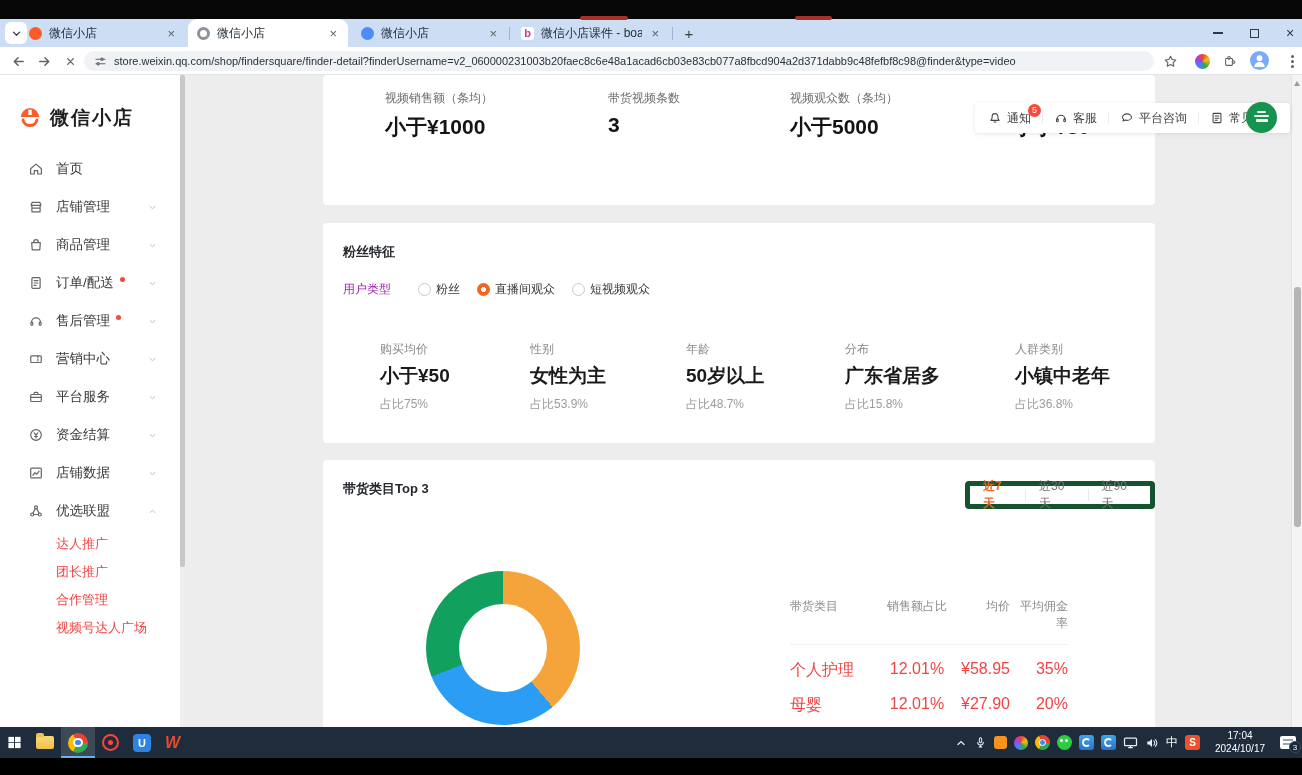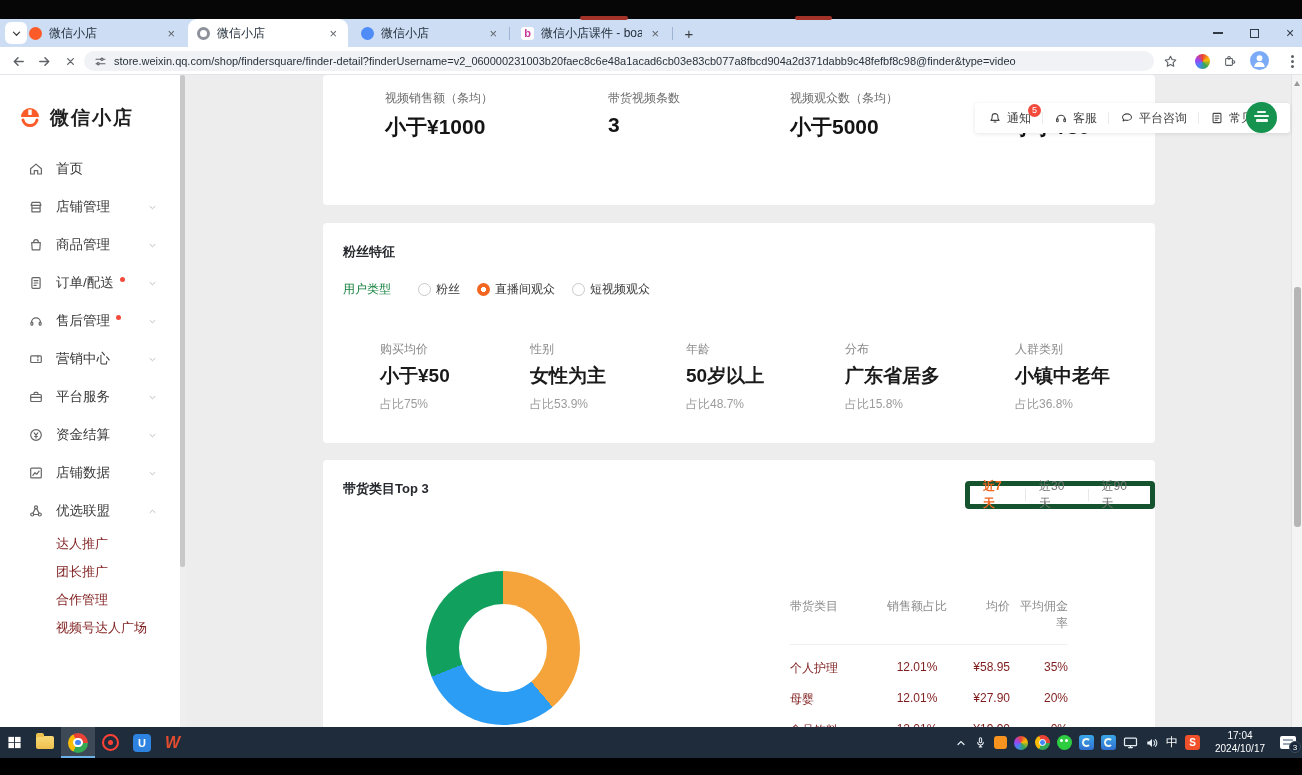--- a/index.html
+++ b/index.html
@@ -42,21 +42,21 @@
 #logo{position:absolute;left:17px;top:28px;height:30px;display:flex;align-items:center;gap:7px}
 #logotext{font-size:19px;font-weight:bold;color:#1f1f1f;letter-spacing:2px}
 #nav{position:absolute;left:0;top:75px;width:180px}
 .nrow{height:38px;display:flex;align-items:center;padding-left:28px;position:relative}
 .nrow .ic{width:16px;height:16px}
 .nlabel{margin-left:12px;font-size:13.5px;color:#383838}
 .ndot{width:5px;height:5px;border-radius:50%;background:#f24b3c;margin-left:6px;margin-top:-8px}
 .nchev{position:absolute;right:20px}
 #subnav{position:absolute;left:0;top:455px;width:180px}
 .srow{height:28px;display:flex;align-items:center;padding-left:56px}
-.slabel{font-size:13px;color:#7f1d1d}
+.slabel{font-size:13px;color:#ef4444}
 .srow.faded .slabel{color:#c6c6c6}
 #side-scrollbar{left:180px;top:0;width:5px;height:652px;background:#efefef}
 #side-thumb{position:absolute;left:0;top:0;width:5px;height:492px;background:#c8c8c8;border-radius:2px}
 
 .card{position:absolute;left:323px;width:832px;background:#fff;border-radius:4px}
 #card-overview{top:0;height:130px}
 .stat{position:absolute;top:15px}
 .slab{font-size:12px;color:#6e6e6e;height:14px}
 .sval{font-size:21px;font-weight:bold;color:#141414;margin-top:9px;white-space:nowrap}
 #float-toolbar{left:975px;top:28px;height:30px;background:#fff;border-radius:3px;display:flex;align-items:center;box-shadow:0 1px 4px rgba(0,0,0,.10);z-index:20;padding:0 2px}
@@ -64,21 +64,21 @@
 .tsep{width:1px;height:12px;background:#ececec}
 .tbadge{position:absolute;top:-6px;right:1px;min-width:13px;height:13px;border-radius:7px;background:#f24b3c;color:#fff;font-size:9px;display:flex;align-items:center;justify-content:center;padding:0 2px}
 #green-badge{left:1246px;top:27px;width:31px;height:31px;border-radius:50%;background:#15934f;z-index:21;padding-top:7px}
 #green-badge i{display:block;height:2.2px;background:rgba(255,255,255,.95);margin:2px auto;border-radius:1px}
 #green-badge i:nth-child(1){width:9px}
 #green-badge i:nth-child(2){width:15px}
 #green-badge i:nth-child(3){width:12px}
 #card-fans{top:148px;height:220px}
 .ctitle{position:absolute;left:20px;top:20px;font-size:13px;font-weight:bold;color:#26292e}
 #fan-options-row{position:absolute;left:20px;top:58px;display:flex;align-items:center}
-#utlabel{font-size:12px;color:#15803d;margin-right:27px}
+#utlabel{font-size:12px;color:#a21caf;margin-right:27px}
 #fan-options{display:flex;align-items:center}
 .fopt{display:flex;align-items:center;margin-right:17px}
 .radio{width:13px;height:13px;border-radius:50%;background:#fff;border:1px solid #c9c9c9;display:block}
 .radio.checked{border:none;background:radial-gradient(circle,#fff 0 2.3px,#f2661f 2.5px)}
 .flab{font-size:12px;color:#383838;margin-left:5px}
 .fstat{position:absolute;top:118px}
 .flab2{font-size:12px;color:#8a8a8a}
 .fval{font-size:19px;font-weight:bold;color:#1a1a1a;margin-top:5px;white-space:nowrap}
 .fsub{font-size:12px;color:#9b9b9b;margin-top:7px}
 #card-category{top:385px;height:300px}
@@ -89,21 +89,21 @@
 #donut{position:absolute;left:103px;top:111px;width:154px;height:154px;border-radius:50%}
 #hole{position:absolute;inset:33px;background:#fff;border-radius:50%}
 #cat-table{position:absolute;left:467px;top:138px;width:278px}
 #thead{display:flex;font-size:12px;color:#8c8c8c}
 .tc{display:block}
 .c0{width:88px;text-align:left}
 .c1{width:78px;text-align:center}
 .c2{width:54px;text-align:right}
 .c3{width:58px;text-align:right}
 .t-divider{height:1px;background:#f0f0f0;margin-top:12px}
-.trow{display:flex;font-size:12px;color:#7f1d1d;margin-top:14px}
+.trow{display:flex;font-size:16px;color:#ef4444;margin-top:14px}
 .trow:first-child{margin-top:15px}
 
 #page-scrollbar{left:1291px;top:0;width:11px;height:652px;background:#f4f4f4;border-left:1px solid #e3e3e3}
 #sb-up{position:absolute;left:2px;top:6px;width:0;height:0;border-left:3.5px solid transparent;border-right:3.5px solid transparent;border-bottom:5px solid #9a9a9a}
 #sb-thumb{position:absolute;left:2px;top:212px;width:7px;height:240px;background:#b5b5b5;border-radius:3px}
 
 #taskbar{left:0;top:727px;width:1302px;height:31px;background:#1e2c3c;z-index:40;display:flex;align-items:center;justify-content:space-between}
 #tb-left{display:flex;align-items:center;height:31px}
 .tbtn{height:31px;display:flex;align-items:center;justify-content:center;padding:0 7px}
 .tbtn.active-app{background:rgba(255,255,255,.14);box-shadow:inset 0 -2px 0 #6cb2e8}

